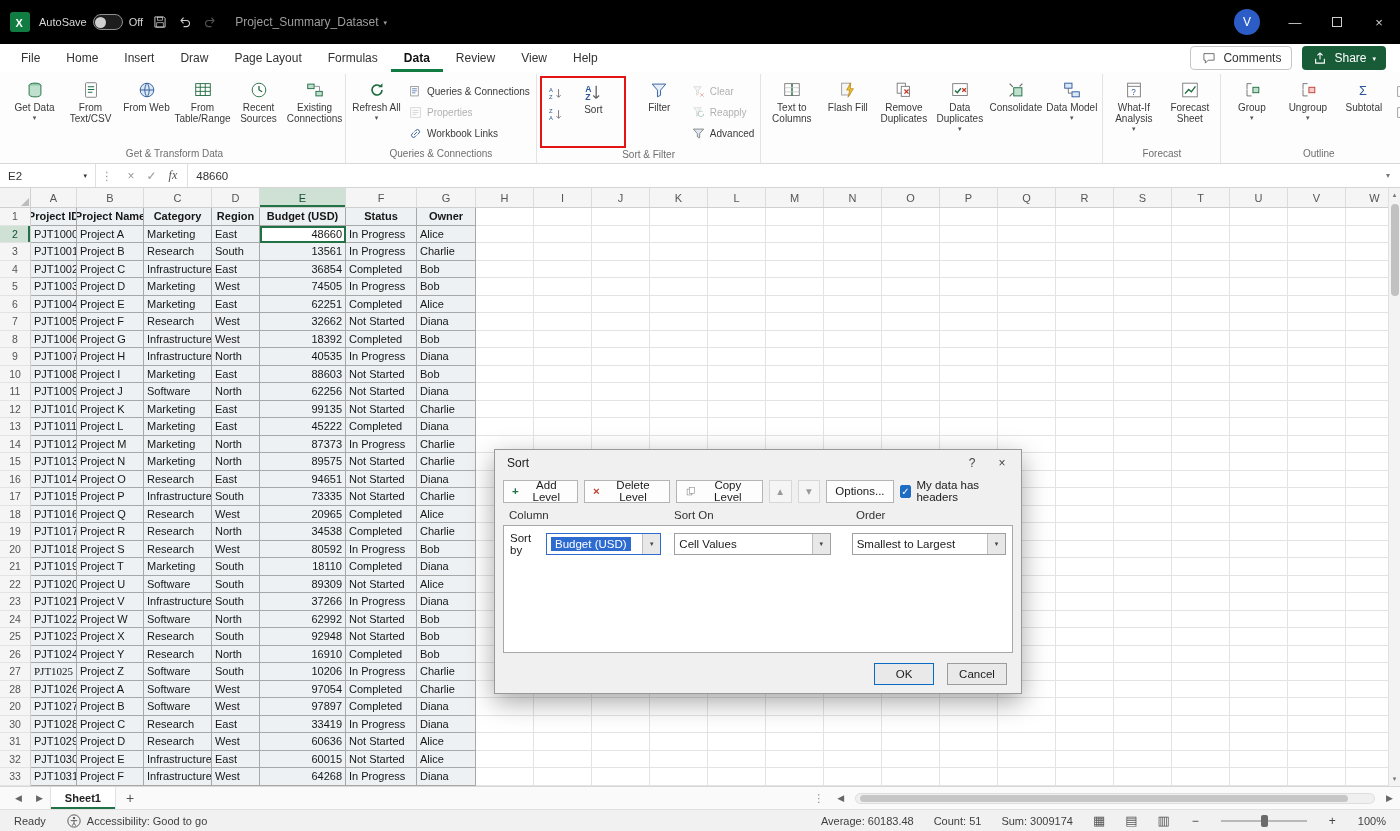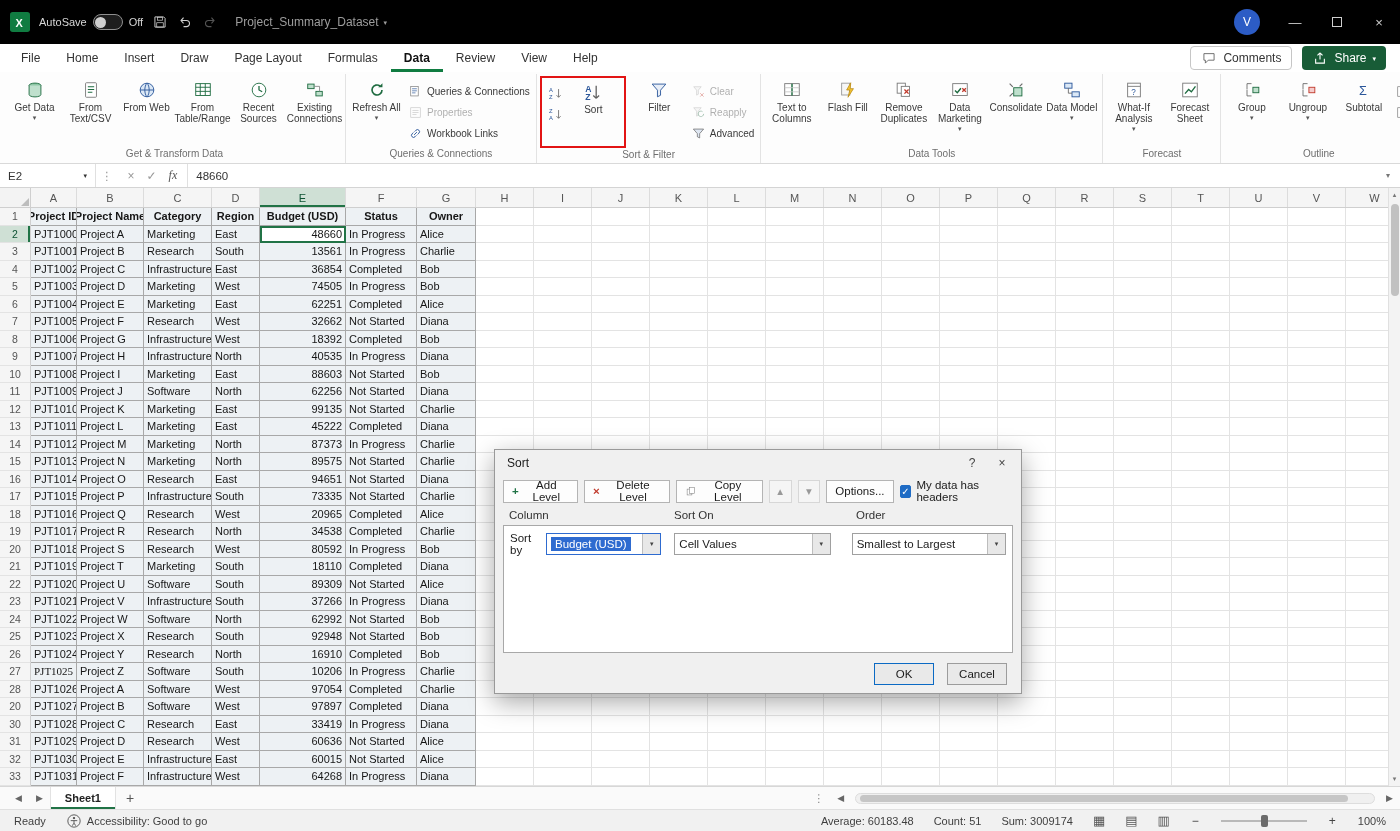--- a/index.html
+++ b/index.html
@@ -431,21 +431,21 @@
               <div class="rlbl">Remove Duplicates</div>
             </div>
             <div class="rlarge">
               <span class="icon">
                 <svg viewBox="0 0 22 22" width="100%" height="100%" xmlns="http://www.w3.org/2000/svg">
                   <rect x="3" y="4" width="16" height="13" fill="#fff" stroke="#7a7a7a"></rect>
                   <path d="M5.5 11.5l2.5 2.5 4-5" fill="none" stroke="#1e6b40" stroke-width="1.6"></path>
                   <path d="M13.5 9l4 4m0-4l-4 4" stroke="#c0392b" stroke-width="1.4"></path>
                 </svg>
               </span>
-              <div class="rlbl">Data Marketing</div>
+              <div class="rlbl">Data Duplicates</div>
               <span class="chev">▾</span>
             </div>
             <div class="rlarge">
               <span class="icon">
                 <svg viewBox="0 0 22 22" width="100%" height="100%" xmlns="http://www.w3.org/2000/svg">
                   <rect x="8.5" y="8.5" width="9" height="9" fill="#bfe0cd" stroke="#1e6b40"></rect>
                   <path d="M4 4l3.5 3.5M18 4l-3 3M4 18l3.5-3.5" stroke="#6d6d6d" stroke-width="1.3"></path>
                 </svg>
               </span>
               <div class="rlbl">Consolidate</div>
@@ -455,21 +455,20 @@
                 <svg viewBox="0 0 22 22" width="100%" height="100%" xmlns="http://www.w3.org/2000/svg">
                   <rect x="3" y="3.5" width="8" height="5.5" fill="#dbe8f6" stroke="#2b579a"></rect>
                   <rect x="11" y="13" width="8" height="5.5" fill="#dbe8f6" stroke="#2b579a"></rect>
                   <path d="M7 9v5.5h4" fill="none" stroke="#6d6d6d"></path>
                 </svg>
               </span>
               <div class="rlbl">Data Model</div>
               <span class="chev">▾</span>
             </div>
           </div>
-          <div class="rglabel">Data Tools</div>
         </div>
         <div class="rgroup">
           <div class="rgc">
             <div class="rlarge">
               <span class="icon">
                 <svg viewBox="0 0 22 22" width="100%" height="100%" xmlns="http://www.w3.org/2000/svg">
                   <rect x="4" y="3.5" width="14" height="15" fill="#fff" stroke="#7a7a7a"></rect>
                   <path d="M4 7h14" stroke="#7a7a7a"></path>
                   <text x="8" y="16" font-size="9" fill="#2b579a" font-family="sans-serif">?</text>
                 </svg>

